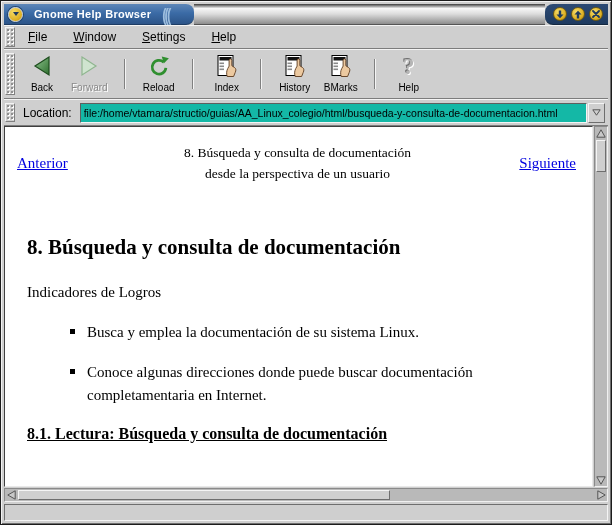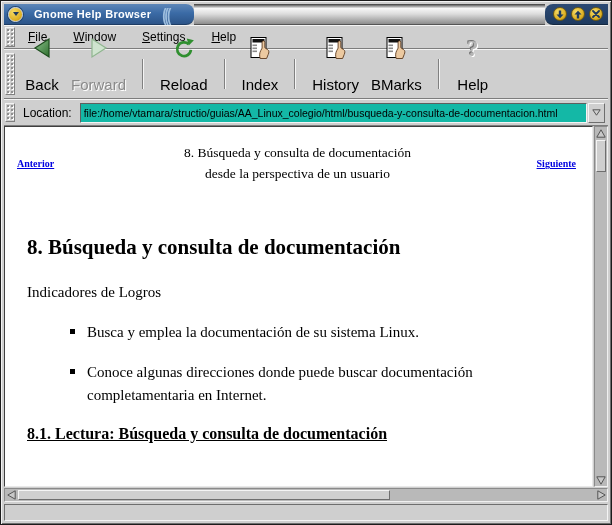--- a/index.html
+++ b/index.html
@@ -49,21 +49,21 @@
     background-size:4px 4px;background-position:0 0,1px 1px;cursor:grab;}
   
   .menubar{height:24px;flex:0 0 24px;}
   .menu-item{font-size:12px;color:#000;padding:3px 9px;margin-right:8px;cursor:pointer;white-space:nowrap;}
   .menu-item u{text-decoration:underline;}
   
   .toolbar{height:50px;flex:0 0 50px;padding:2px 0;}
   .tb-btn{display:flex;flex-direction:column;align-items:center;justify-content:flex-end;
     min-width:46px;padding:2px 5px;height:44px;cursor:pointer;border:1px solid transparent;}
   .tb-icon{height:26px;display:flex;align-items:center;justify-content:center;}
-  .tb-label{font-size:15px;color:#000;margin-top:16px;white-space:nowrap;}
+  .tb-label{font-size:10px;color:#000;margin-top:4px;white-space:nowrap;}
   .tb-btn.disabled .tb-label{color:#8a8a8a;text-shadow:1px 1px 0 #fff;}
   .tb-sep{width:2px;height:30px;margin:0 10px;border-left:1px solid #808080;border-right:1px solid #f4f4f4;}
   .help-q{font-family:"Liberation Serif",serif;font-size:23px;font-weight:bold;color:#b5b5b5;
     text-shadow:-1px -1px 0 #6e6e6e,1px 1px 0 #ffffff;line-height:1;}
   
   .locationbar{height:27px;flex:0 0 27px;padding:2px 0;}
   .loc-label{font-size:12px;padding:0 8px 0 4px;white-space:nowrap;}
   .loc-entry{flex:1;height:20px;font-family:"Liberation Sans",sans-serif;font-size:10.5px;
     background:#14b8a6;color:#000;
     border:1px solid;border-color:#5f5f5f #f4f4f4 #f4f4f4 #5f5f5f;
@@ -72,21 +72,21 @@
     border:1px solid;border-color:#f4f4f4 #6e6e6e #6e6e6e #f4f4f4;
     display:flex;align-items:center;justify-content:center;cursor:pointer;}
   
   .main{flex:1;display:flex;min-height:0;}
   .viewport{flex:1;background:#fff;overflow:hidden;
     border:1px solid;border-color:#3f3f3f #e9e9e9 #e9e9e9 #3f3f3f;
     padding:14px 14px 0 12px;
     font-family:"Liberation Serif",serif;color:#000;}
   
   .nav-head{display:flex;align-items:center;margin:2px 0 50px 0;}
-  .nav-side{width:92px;font-size:10px;font-weight:bold;}
+  .nav-side{width:92px;font-size:15px;}
   .nav-side.next{text-align:right;padding-right:2px;}
   .nav-link{color:#0000e0;text-decoration:underline;cursor:pointer;}
   .nav-center{flex:1;text-align:center;font-size:13.5px;line-height:1.55;}
   .doc-h1{font-size:21px;font-weight:bold;margin:0 0 24px 10px;}
   .doc-p{font-size:15px;margin:12px 0 20px 10px;}
   .doc-ul{margin:0 0 0 0;padding-left:66px;}
   .doc-li{font-size:15px;line-height:1.55;margin-bottom:17px;list-style:none;position:relative;padding-left:4px;}
   .doc-li::before{content:"";position:absolute;left:-13px;top:8px;width:5px;height:5px;background:#000;}
   .doc-h2{font-size:16px;font-weight:bold;margin:16px 0 0 10px;text-decoration:underline;}
   

